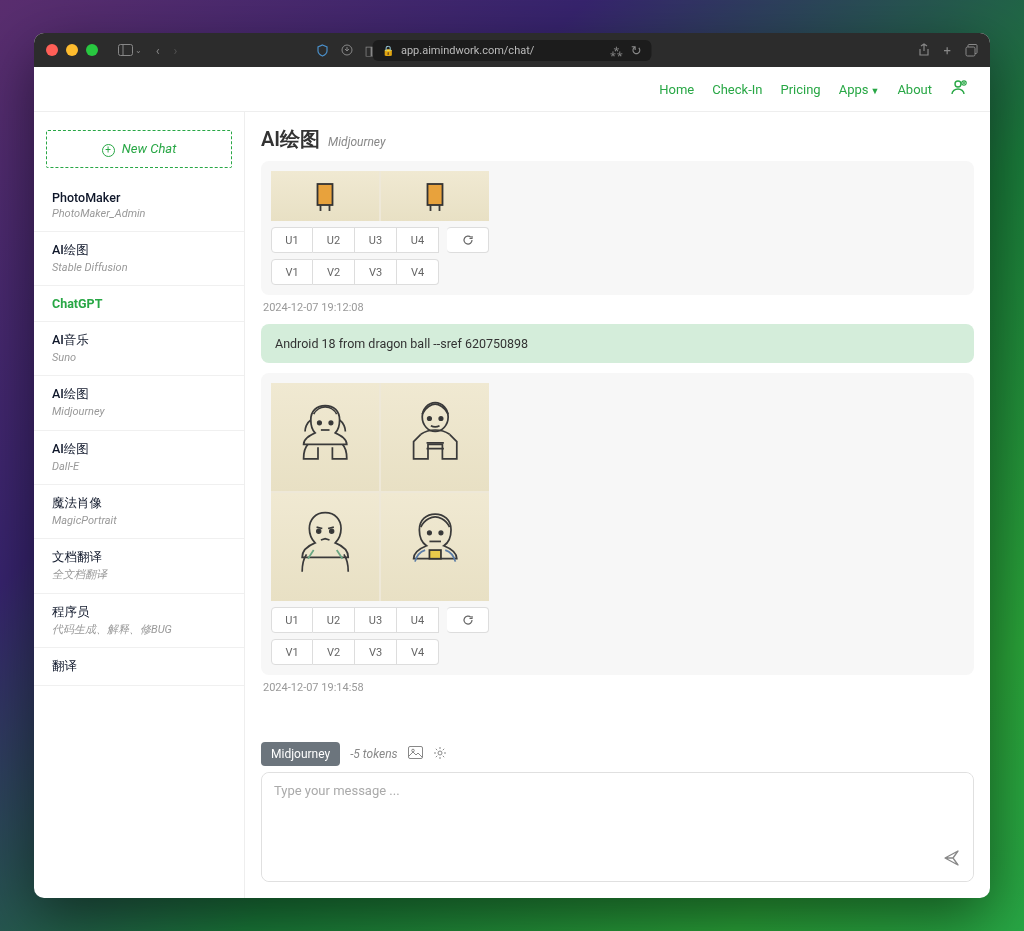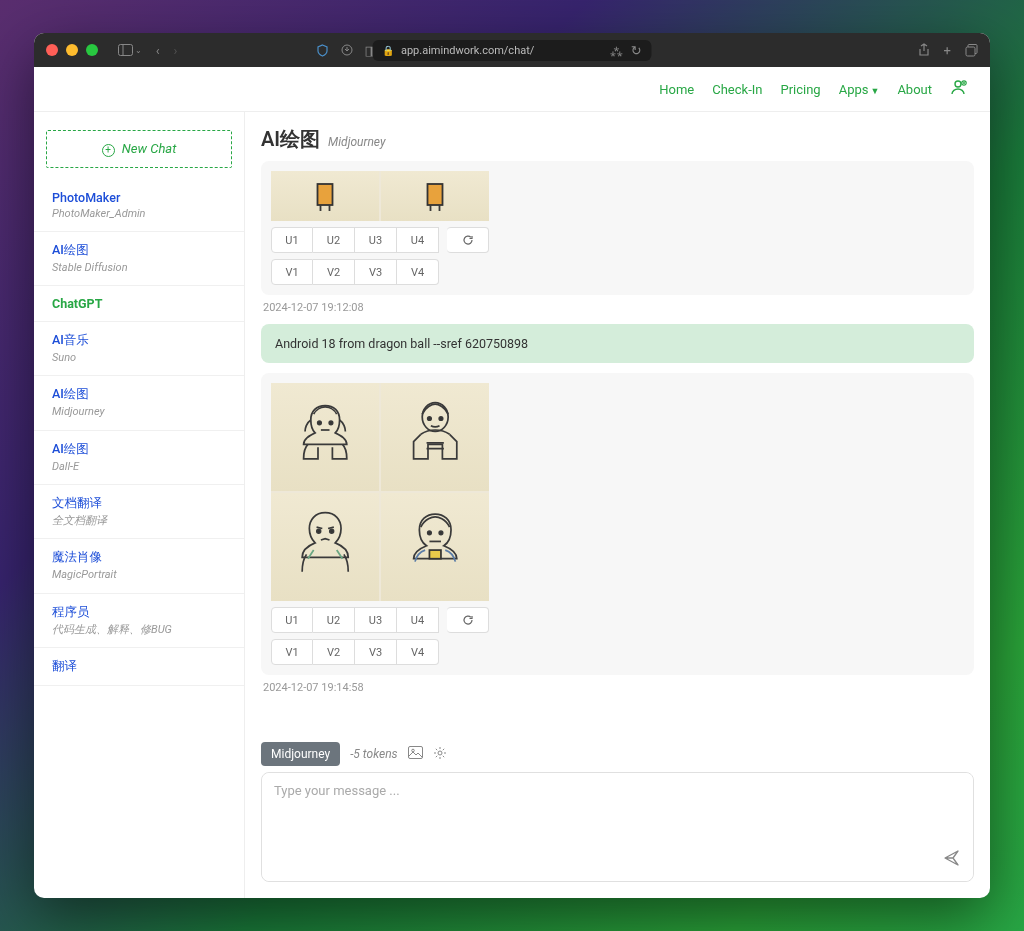--- a/index.html
+++ b/index.html
@@ -83,21 +83,21 @@
     font-size: 13px;
     border-radius:2px;
     cursor:pointer;
   }
   .newchat .plus { border:1px solid #28a745; border-radius:50%; width:13px; height:13px; display:inline-flex; align-items:center; justify-content:center; font-size:10px; font-style:normal; margin-right:4px; line-height:1; }
   .slist .sitem {
     padding: 10px 18px;
     border-bottom: 1px solid #f0f0f0;
     cursor:pointer;
   }
-  .slist .sitem .ttl { font-size:12.5px; color:#1d4ed8; font-weight:500; }
+  .slist .sitem .ttl { font-size:12.5px; color:#0f172a; font-weight:500; }
   .slist .sitem.active .ttl { color:#28a745; font-weight:700; }
   .slist .sitem .sub { font-size:11px; color:#999; font-style:italic; margin-top:2px; line-height:1.3; max-width:120px; }
 
   
   .main { flex:1; display:flex; flex-direction:column; overflow:hidden; border-left:1px solid #eee; }
   .mhead { padding: 14px 16px 8px 16px; display:flex; align-items:baseline; gap:8px; }
   .mhead h2 { font-size:20px; color:#333; font-weight:600; }
   .mhead .msub { font-size:12px; color:#888; font-style:italic; }
   .chatarea {
     flex:1; overflow-y:auto; padding: 0 16px 10px 16px; position:relative;
@@ -260,26 +260,26 @@
         </div>
         <div class="sitem">
           <div class="ttl">AI绘图</div>
           <div class="sub">Midjourney</div>
         </div>
         <div class="sitem">
           <div class="ttl">AI绘图</div>
           <div class="sub">Dall-E</div>
         </div>
         <div class="sitem">
+          <div class="ttl">魔法肖像</div>
+          <div class="sub">MagicPortrait</div>
+        </div>
+        <div class="sitem">
           <div class="ttl">文档翻译</div>
           <div class="sub">全文档翻译</div>
-        </div>
-        <div class="sitem">
-          <div class="ttl">魔法肖像</div>
-          <div class="sub">MagicPortrait</div>
         </div>
         <div class="sitem">
           <div class="ttl">程序员</div>
           <div class="sub">代码生成、解释、修BUG</div>
         </div>
         <div class="sitem">
           <div class="ttl">翻译</div>
         </div>
       </div>
     </div>

